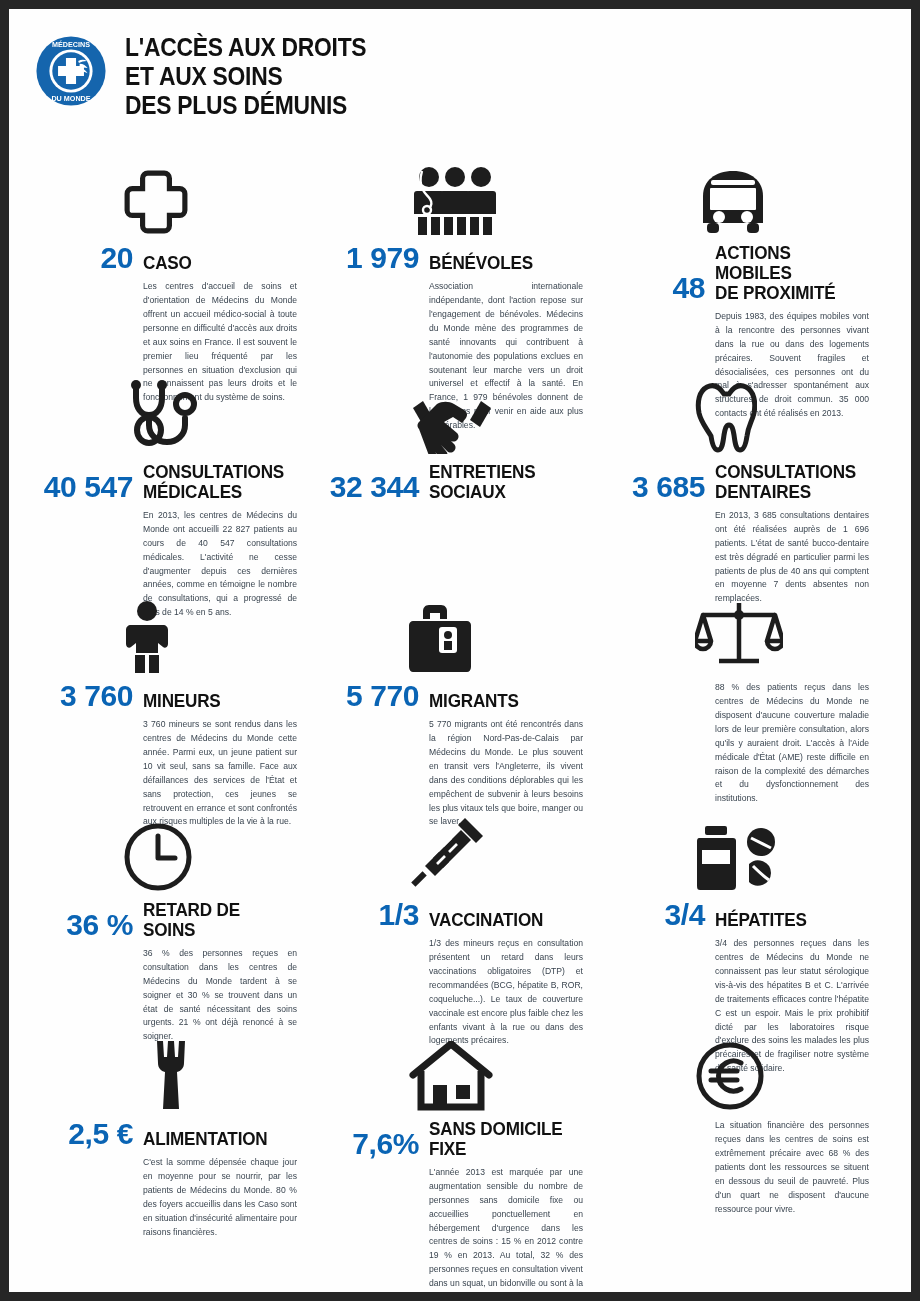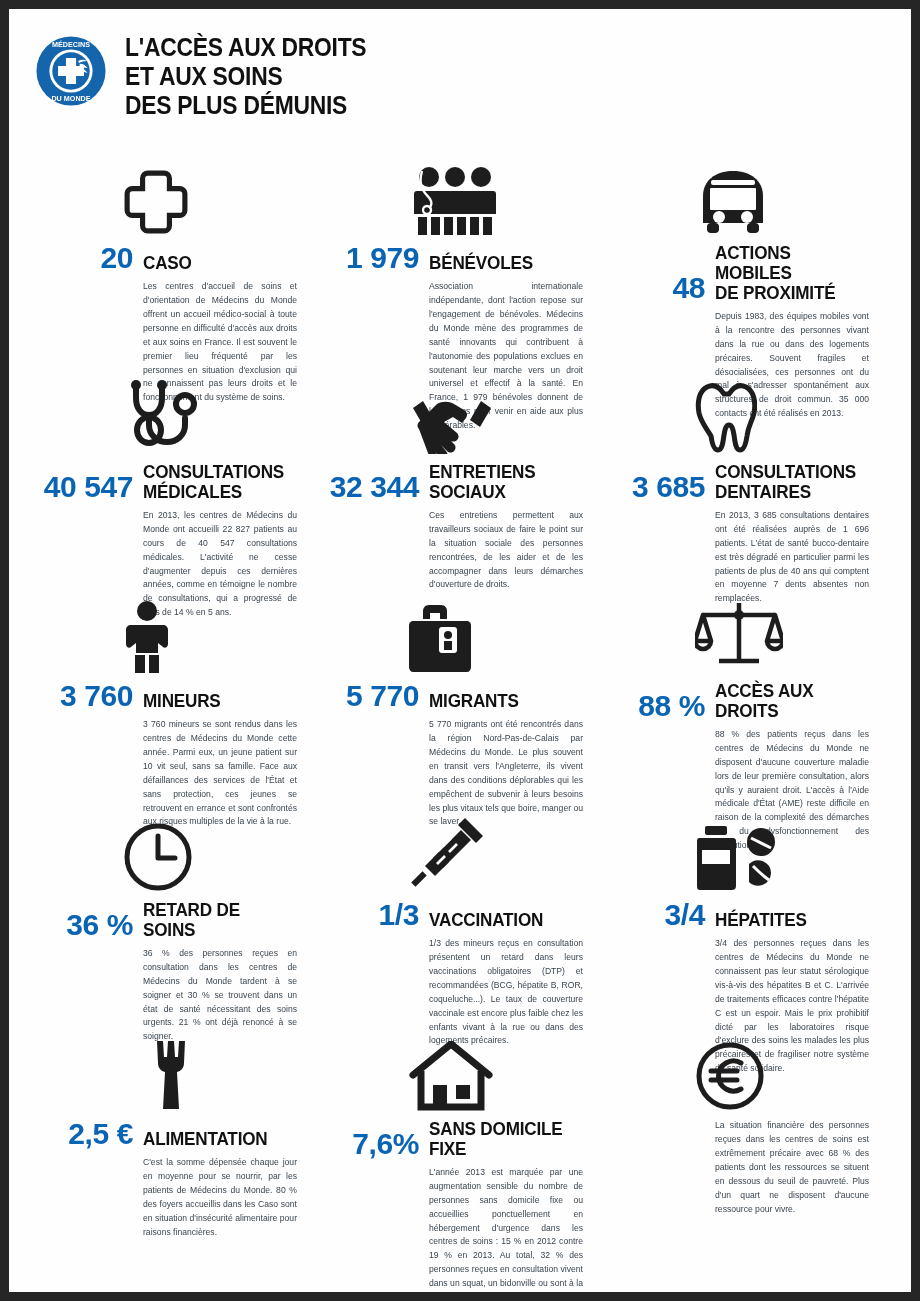--- a/index.html
+++ b/index.html
@@ -224,21 +224,20 @@
                   <path d="M28 12c5-3 12-3 17 0l10 6c3 2 4 5 2 8l-4 5-9-6-9 5 13 11c2 2 2 5 0 7s-5 2-7 0l-4-4 8 8c2 2 2 5 0 7s-5 2-7 0l-6-6 5 6c2 2 2 5 0 6s-5 2-6 0l-5-5 3 4c2 2 1 5-1 6s-5 1-6-1L10 37c-2-2-2-5 0-7z"></path>
                 </g>
               </svg>
             </span>
           </div>
           <div class="statline">
             <div class="bignum">32 344</div>
             <div class="label">ENTRETIENS
 SOCIAUX</div>
           </div>
-          <div class="body">Ces entretiens permettent aux travailleurs sociaux de faire le point sur la situation sociale des personnes rencontrées, de les aider et de les accompagner dans leurs démarches d'ouverture de droits.</div>
         </div>
         <div class="cell">
           <div class="icon-wrap">
             <span>
               <svg width="62" height="72" viewBox="0 0 62 72">
                 <path d="M31 12c5-8 11-10 17-7 8 4 10 15 8 26-2 9-6 13-7 23-1 7-3 14-7 14s-5-7-6-15c-1-6-2-10-5-10s-4 4-5 10c-1 8-2 15-6 15s-6-7-7-14C7 44 3 40 1 31-1 20 1 9 9 5c6-3 12-1 17 7z" transform="translate(3,0)" fill="none" stroke="#1d1d1d" stroke-width="5"></path>
               </svg>
             </span>
           </div>
           <div class="statline">
@@ -299,24 +298,20 @@
                   <path d="M80 16l-8 26h16z"></path>
                 </g>
                 <circle cx="44" cy="16" r="5" fill="#1d1d1d"></circle>
                 <g stroke="#1d1d1d" stroke-width="4.5" fill="none">
                   <path d="M0 42a8 8 0 0 0 16 0"></path>
                   <path d="M72 42a8 8 0 0 0 16 0"></path>
                 </g>
               </svg>
             </span>
           </div>
-          <div class="statline">
-            <div class="bignum">88 %</div>
-            <div class="label">ACCÈS AUX DROITS</div>
-          </div>
           <div class="body">88 % des patients reçus dans les centres de Médecins du Monde ne disposent d'aucune couverture maladie lors de leur première consultation, alors qu'ils y auraient droit. L'accès à l'Aide médicale d'État (AME) reste difficile en raison de la complexité des démarches et du dysfonctionnement des institutions.</div>
         </div>
         <div class="cell">
           <div class="icon-wrap">
             <span>
               <svg width="70" height="70" viewBox="0 0 70 70">
                 <circle cx="35" cy="35" r="31" fill="none" stroke="#1d1d1d" stroke-width="5"></circle>
                 <path d="M35 14v22h17" fill="none" stroke="#1d1d1d" stroke-width="5" stroke-linecap="round" stroke-linejoin="round"></path>
               </svg>
             </span>

